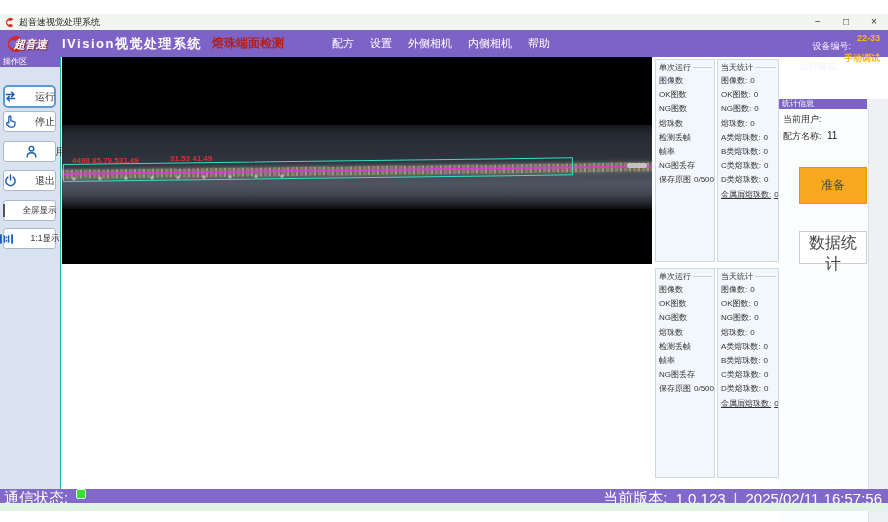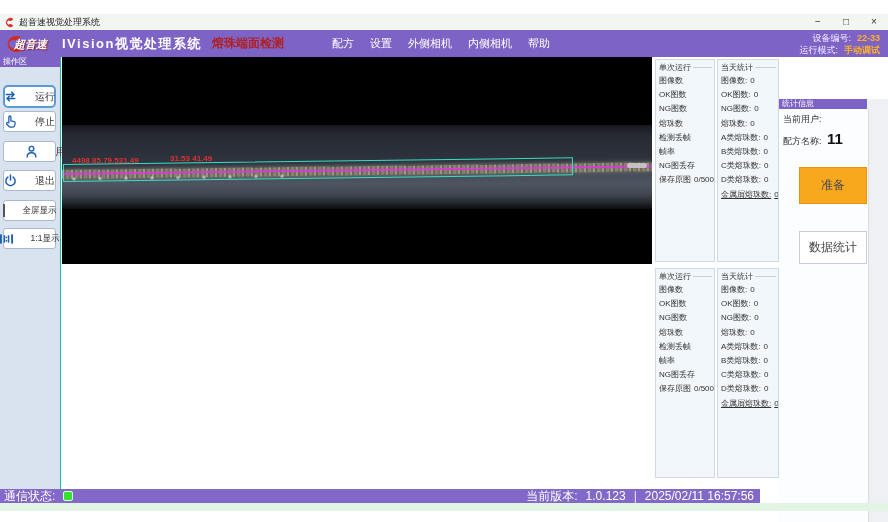--- a/index.html
+++ b/index.html
@@ -16,21 +16,21 @@
   .header{position:absolute;left:0;top:30px;width:888px;height:27px;background:#7e63c6;display:flex;align-items:center;}
   .logo{position:relative;width:56px;height:26px;flex:0 0 auto;margin-left:2px;font-family:Liberation Serif, serif;}
   .logo svg{position:absolute;left:0;top:2px;}
   .logo-txt{position:absolute;left:12px;top:6px;font-size:11px;font-weight:bold;font-style:italic;color:#fff;text-shadow:1px 1px 1px #8c1d14;white-space:nowrap;}
   .app-title{color:#fff;font-weight:bold;font-size:13px;letter-spacing:1.5px;margin-left:4px;white-space:nowrap;}
   .subtitle{color:#b02020;font-weight:bold;font-size:12px;margin-left:10px;white-space:nowrap;}
   .menus{display:flex;gap:16px;margin-left:48px;font-size:11px;color:#fff;}
   .menu-item{cursor:default;white-space:nowrap;}
   .header-info{position:absolute;right:8px;top:2px;font-size:9px;line-height:12px;}
   .hi-row{display:flex;justify-content:flex-end;gap:6px;}
-  .hi-label{color:#f2eeff;}
+  .hi-label{color:#f2eeff;margin-top:8px;}
   .hi-value{color:#ffb41e;font-weight:bold;}
 
   
   .sidebar{position:absolute;left:0;top:57px;width:60px;height:432px;background:#d9e3ef;border-right:1px solid #14b8a6;}
   .sidebar-header{height:10px;background:#7e63c6;color:#fff;font-size:8px;line-height:10px;padding-left:3px;}
   .side-btn{position:absolute;left:3px;width:53px;height:21px;background:#fff;border:1px solid #a9b9cb;border-radius:3px;display:flex;align-items:center;justify-content:center;gap:18px;font-size:10px;color:#333;padding:0;cursor:pointer;font-family:inherit;}
   .side-btn.active{border:2px solid #5b9bd5;border-radius:5px;height:23px;}
   .side-btn .slabel{white-space:nowrap;}
   .side-btn.small{font-size:8.5px;}
   .sb1{top:28px;} .sb2{top:54px;} .sb3{top:84px;padding-left:41px;} .sb4{top:113px;} .sb5{top:143px;} .sb6{top:171px;}
@@ -77,26 +77,26 @@
   .stat-row{height:14.2px;line-height:14.2px;padding-left:3px;white-space:nowrap;overflow:hidden;}
   .stat-row .v{margin-left:3px;}
   .today .stat-row:last-child{text-decoration:underline;}
 
   
   .info{position:absolute;left:779px;top:57px;width:109px;height:432px;background:#eef0f3;margin-top:42px;}
   .info-header{width:85px;height:10px;background:#7e63c6;color:#fff;font-size:8px;line-height:10px;padding-left:3px;}
   .info-card{position:absolute;left:0;top:10px;width:89px;height:422px;background:#fcfdfe;border-right:1px solid #d8dde2;}
   .info-row{font-size:9px;color:#333;padding:4px 0 0 4px;white-space:nowrap;}
   .info-row .iv{margin-left:3px;}
-  .info-row .bold{font-weight:bold;color:#111;font-size:15px;}
+  .info-row .bold{font-weight:normal;color:#111;font-size:10px;}
   .btn-prepare{position:absolute;left:20px;top:58px;width:68px;height:37px;background:#f7a81d;border:1px solid #e8920a;color:#4a4a4a;font-size:12px;cursor:pointer;font-family:inherit;}
-  .btn-data{position:absolute;left:20px;top:122px;width:68px;height:33px;background:#fff;border:1px solid #c9ced4;color:#444;font-size:12px;cursor:pointer;font-family:inherit;}
-
-  
-  .statusbar{position:absolute;left:0;top:489px;width:760px;height:14px;background:#8168c9;color:#fff;font-size:12px;display:flex;align-items:center;}
+  .btn-data{position:absolute;left:20px;top:122px;width:68px;height:33px;background:#fff;border:1px solid #c9ced4;color:#444;font-size:16px;cursor:pointer;font-family:inherit;}
+
+  
+  .statusbar{position:absolute;left:0;top:489px;width:888px;height:14px;background:#8168c9;color:#fff;font-size:15px;display:flex;align-items:flex-start;}
   .comm{margin-left:4px;}
   .led{width:8px;height:8px;background:#35e02f;border:1px solid #d9ffd9;border-radius:2px;margin-left:8px;}
   .sb-right{position:absolute;right:6px;display:flex;gap:8px;align-items:center;}
   .sb-right .sep{opacity:.85;}
   .light-strip{position:absolute;left:0;top:503px;width:888px;height:8px;background:#e2f4e4;}
 </style>
 </head>
 <body>
 
 <div id="screen">

